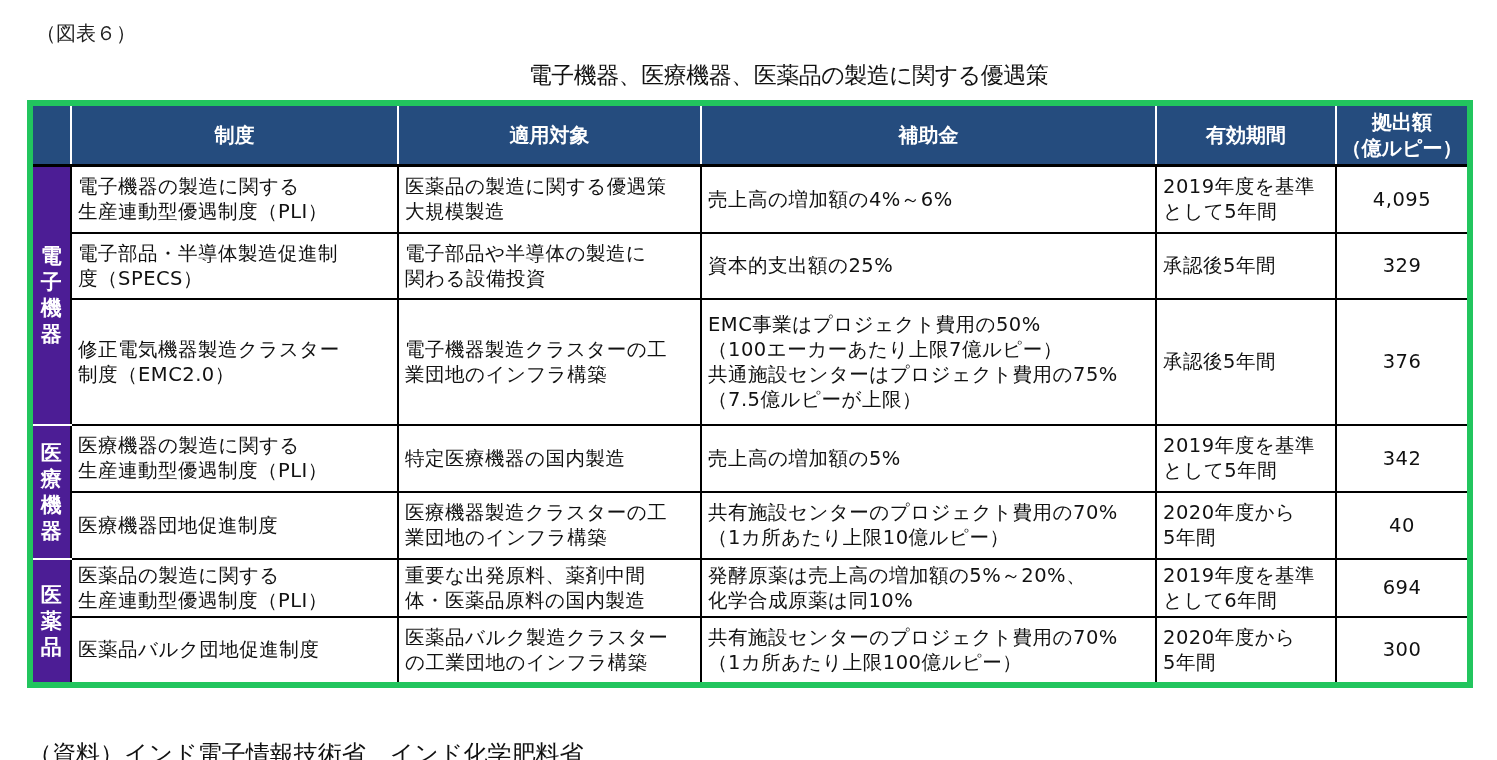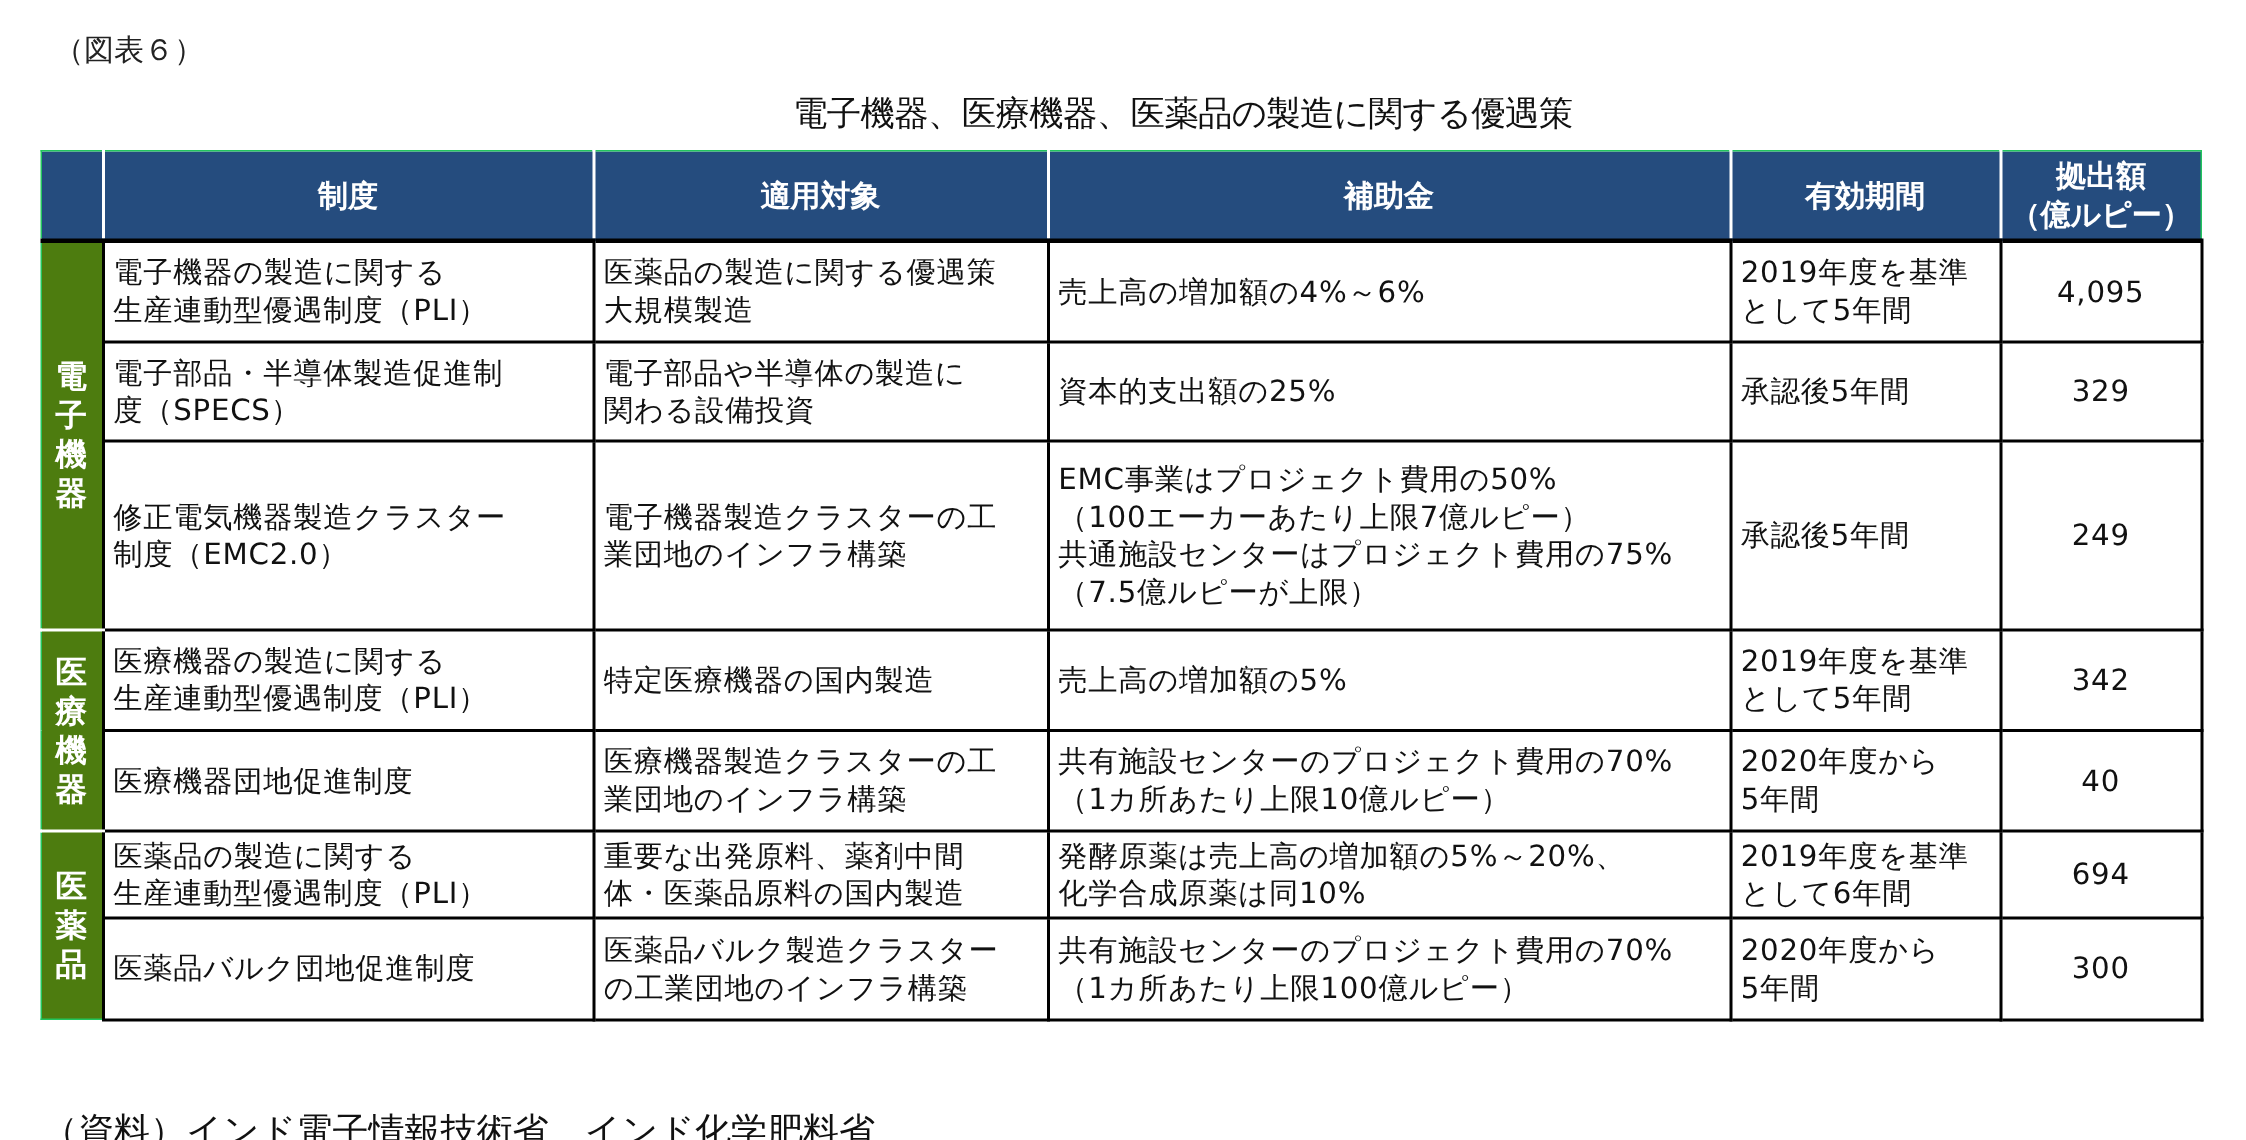--- a/index.html
+++ b/index.html
@@ -13,36 +13,36 @@
       font-family: "DejaVu Serif", "Liberation Serif", serif;
       font-size: 20px; color: #222;
     }
     .title {
       position: absolute; left: 0; width: 1497px; top: 60px; text-align: center;
       font-size: 23px; color: #111; letter-spacing: -0.5px; margin-left: 40px;
     }
     table.main {
       position: absolute; left: 27px; top: 100px;
       width: 1440px; border-collapse: collapse; table-layout: fixed;
-      border: 1px solid #22c55e;
+      border: 6px solid #22c55e;
     }
     table.main th {
       background: #254c7e; color: #ffffff; font-weight: bold;
       font-size: 20px; text-align: center; vertical-align: middle;
       border-left: 2px solid #ffffff; border-bottom: 3px solid #000;
       height: 58px; padding: 0; line-height: 26px;
     }
     table.main th.corner { border-left: none; }
     table.main td {
       border: 2.5px solid #000; font-size: 19.5px; line-height: 25px;
       padding: 3px 6px; vertical-align: middle; background: #fff;
       letter-spacing: 0.5px;
     }
     table.main td.cat {
-      background: #4d7c0f; color: #ffffff; font-weight: bold;
+      background: #4c1d95; color: #ffffff; font-weight: bold;
       font-size: 21px; text-align: center; padding: 0;
       line-height: 26px; border-left: none;
       border-bottom: 2px solid #ffffff; border-top: 2px solid #ffffff;
     }
     table.main td.cat.last { border-bottom: none; }
     .cat-text { display: inline-block; width: 22px; word-break: break-all; }
     td.amt { text-align: center; }
     .line { display: block; white-space: nowrap; }
     .source {
       position: absolute; left: 28px; top: 738px; font-size: 24px; color: #111;
@@ -127,21 +127,21 @@
       </td>
       <td>
         <span class="line">EMC事業はプロジェクト費用の50%</span>
         <span class="line">（100エーカーあたり上限7億ルピー）</span>
         <span class="line">共通施設センターはプロジェクト費用の75%</span>
         <span class="line">（7.5億ルピーが上限）</span>
       </td>
       <td>
         <span class="line">承認後5年間</span>
       </td>
-      <td class="amt">249</td>
+      <td class="amt">376</td>
     </tr>
 
     <tr style="height:67px">
       <td class="cat" rowspan="2"><span class="cat-text">医療機器</span></td>
       <td>
         <span class="line">医療機器の製造に関する</span>
         <span class="line">生産連動型優遇制度（PLI）</span>
       </td>
       <td>
         <span class="line">特定医療機器の国内製造</span>

